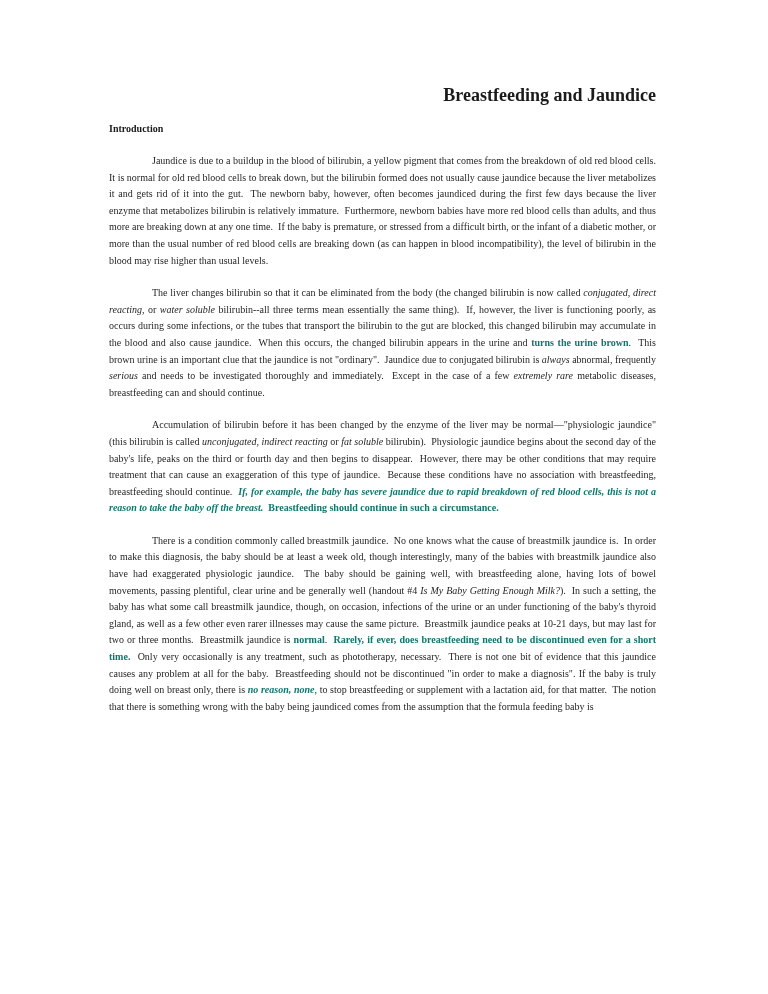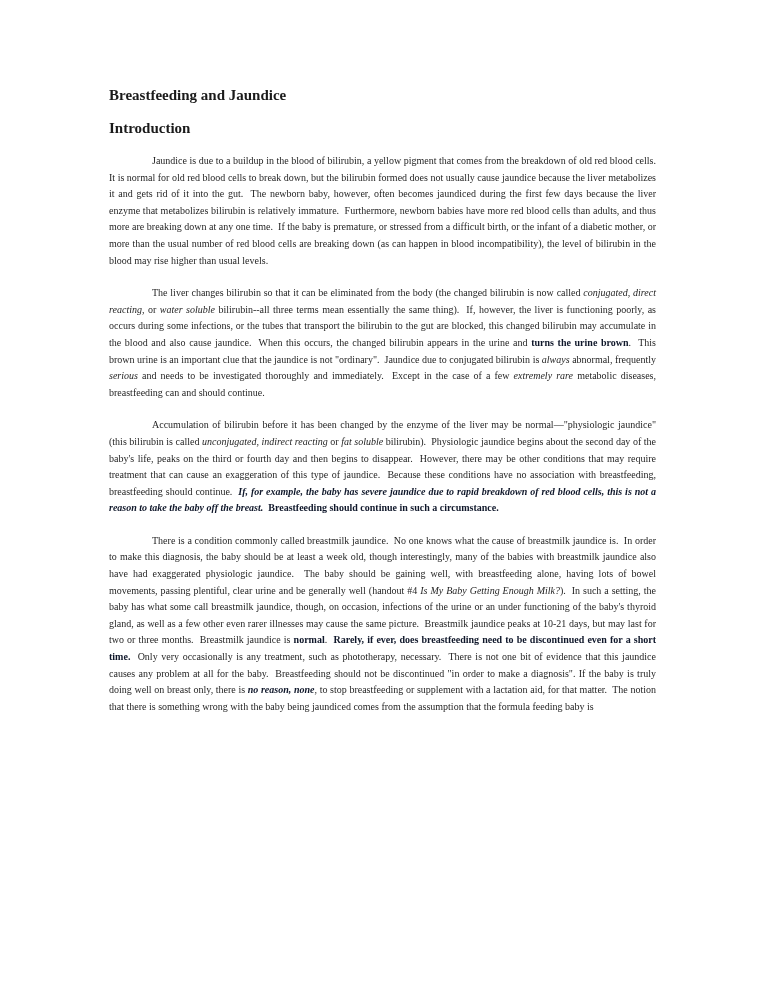--- a/index.html
+++ b/index.html
@@ -12,44 +12,44 @@
     width: 768px;
     height: 994px;
     box-sizing: border-box;
     background: #ffffff;
     padding: 87px 112px 0 109px;
     font-family: "Liberation Serif", serif;
     color: #1f1f1f;
     overflow: hidden;
   }
   .doc-title {
-    font-size: 15px;
+    font-size: 18px;
     line-height: 17px;
     font-weight: 700;
-    text-align: left;
+    text-align: right;
     margin: 0 0 16px 0;
     color: #1a1a1a;
   }
   .doc-heading {
-    font-size: 15px;
+    font-size: 10px;
     line-height: 17px;
     font-weight: 700;
     margin: 0 0 16px 0;
     color: #1a1a1a;
   }
   .doc-paragraph {
     font-size: 10px;
     line-height: 16.6px;
     text-align: justify;
     text-indent: 43px;
     margin: 0 0 16px 0;
     white-space: pre-wrap;
   }
   .s-i { font-style: italic; }
-  .s-b { font-weight: 700; color: #0f172a; }
+  .s-b { font-weight: 700; color: #0f766e; }
   .s-u { }
 </style>
 </head>
 <body>
 
 <div class="page">
   <h1 class="doc-title">Breastfeeding and Jaundice</h1>
   <div id="doc-body">
       <h2 class="doc-heading">Introduction</h2>
       <p class="doc-paragraph"><span>Jaundice is due to a buildup in the blood of bilirubin, a yellow pigment that comes from the breakdown of old red blood cells.  It is normal for old red blood cells to break down, but the bilirubin formed does not usually cause jaundice because the liver metabolizes it and gets rid of it into the gut.  The newborn baby, however, often becomes jaundiced during the first few days because the liver enzyme that metabolizes bilirubin is relatively immature.  Furthermore, newborn babies have more red blood cells than adults, and thus more are breaking down at any one time.  If the baby is premature, or stressed from a difficult birth, or the infant of a diabetic mother, or more than the usual number of red blood cells are breaking down (as can happen in blood incompatibility), the level of bilirubin in the blood may rise higher than usual levels.</span></p>

